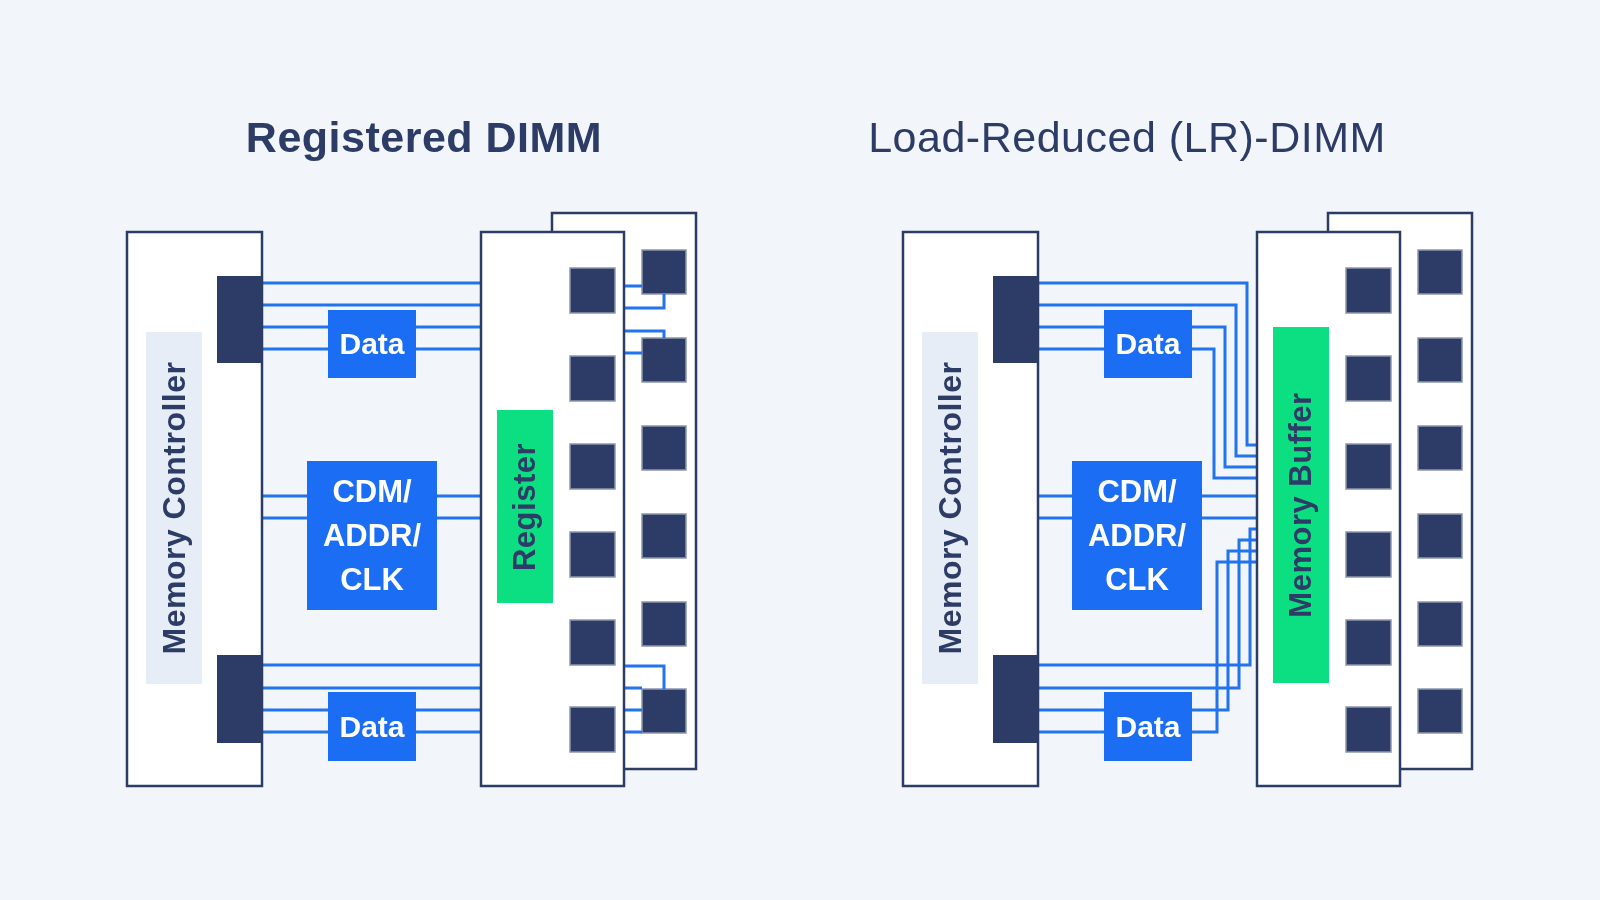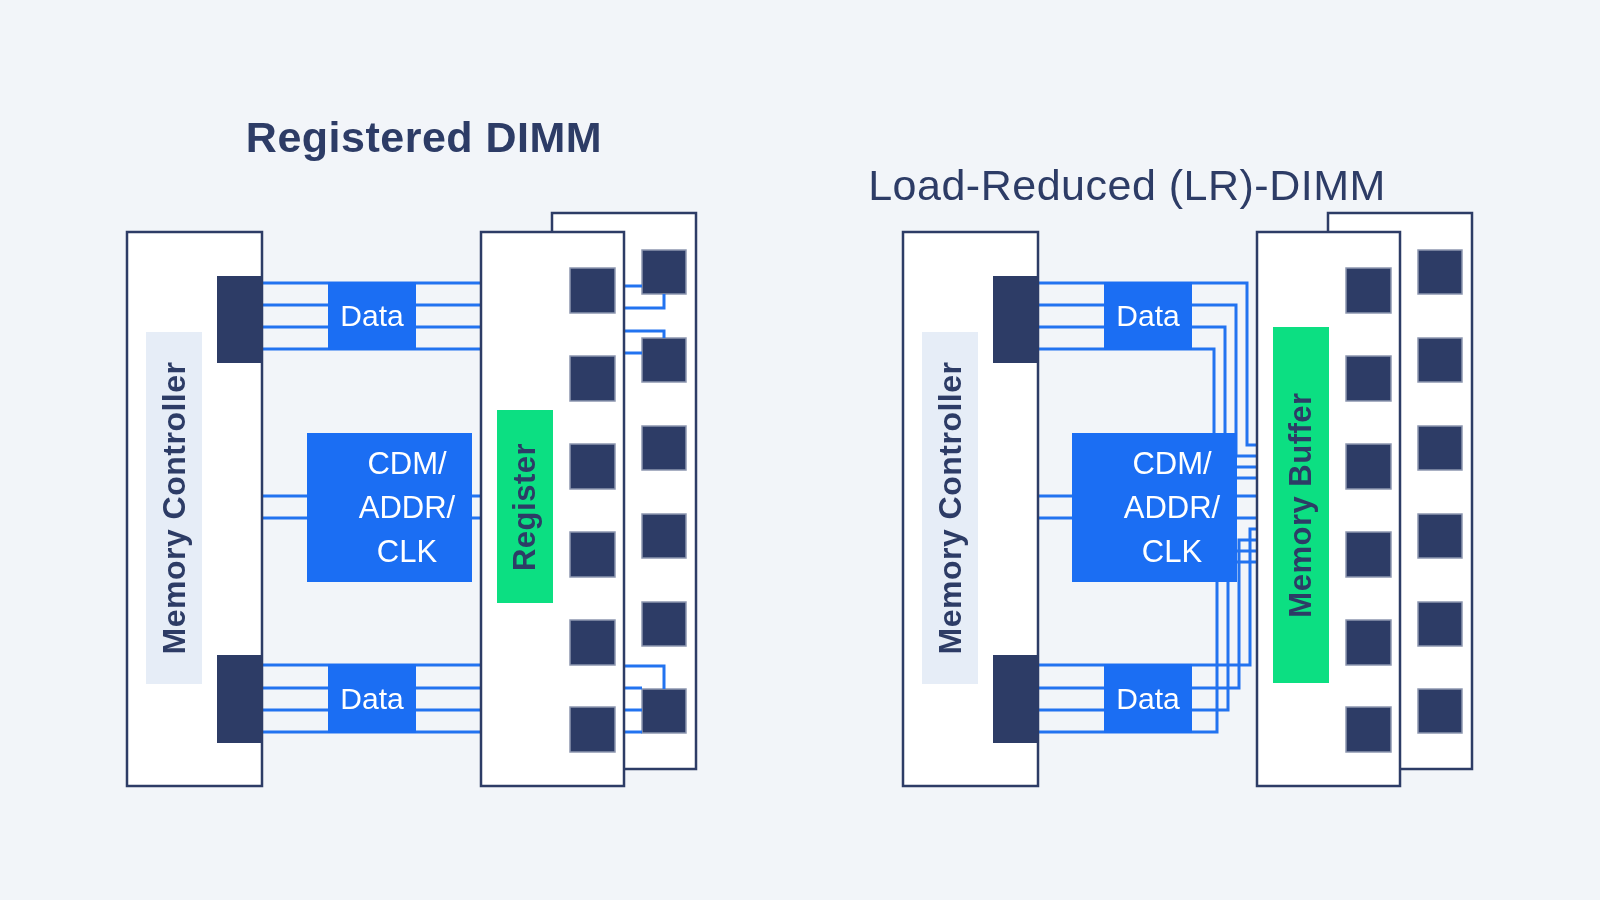--- a/index.html
+++ b/index.html
@@ -17,33 +17,34 @@
   .chip{fill:var(--navy);stroke:var(--chipedge);stroke-width:1.5px;}
   .tab{fill:var(--navy);}
   .strip{fill:var(--strip);}
   .greenbox{fill:var(--green);}
   .bline{fill:none;stroke:var(--lineblue);stroke-width:3px;}
   .title{
     position:absolute;transform:translate(-50%,-50%);white-space:nowrap;
     color:var(--navy);font-size:43px;letter-spacing:0.5px;
   }
   .title.bold{font-weight:700;}
-  .title.medium{font-weight:500;margin-top:48px;}
+  .title.medium{font-weight:500;}
   .vlabel{
     position:absolute;transform:translate(-50%,-50%) rotate(-90deg);
     white-space:nowrap;color:var(--navy);font-size:32px;font-weight:600;
     letter-spacing:0.5px;
   }
   .bluebox{
     position:absolute;background:var(--blue);color:#ffffff;
     display:flex;align-items:center;justify-content:center;
-    font-weight:400;
+    font-weight:700;
+    margin-top:28px;
   }
   .databox{font-size:30px;}
-  .cdmbox{font-size:31px;line-height:44px;text-align:center;flex-direction:column;padding-left:35px;}
+  .cdmbox{font-size:31px;line-height:44px;text-align:center;flex-direction:column;}
 </style>
 </head>
 <body>
 
 <div class="stage">
 
   <svg width="1600" height="900" viewBox="0 0 1600 900">
 
     <g>
 

